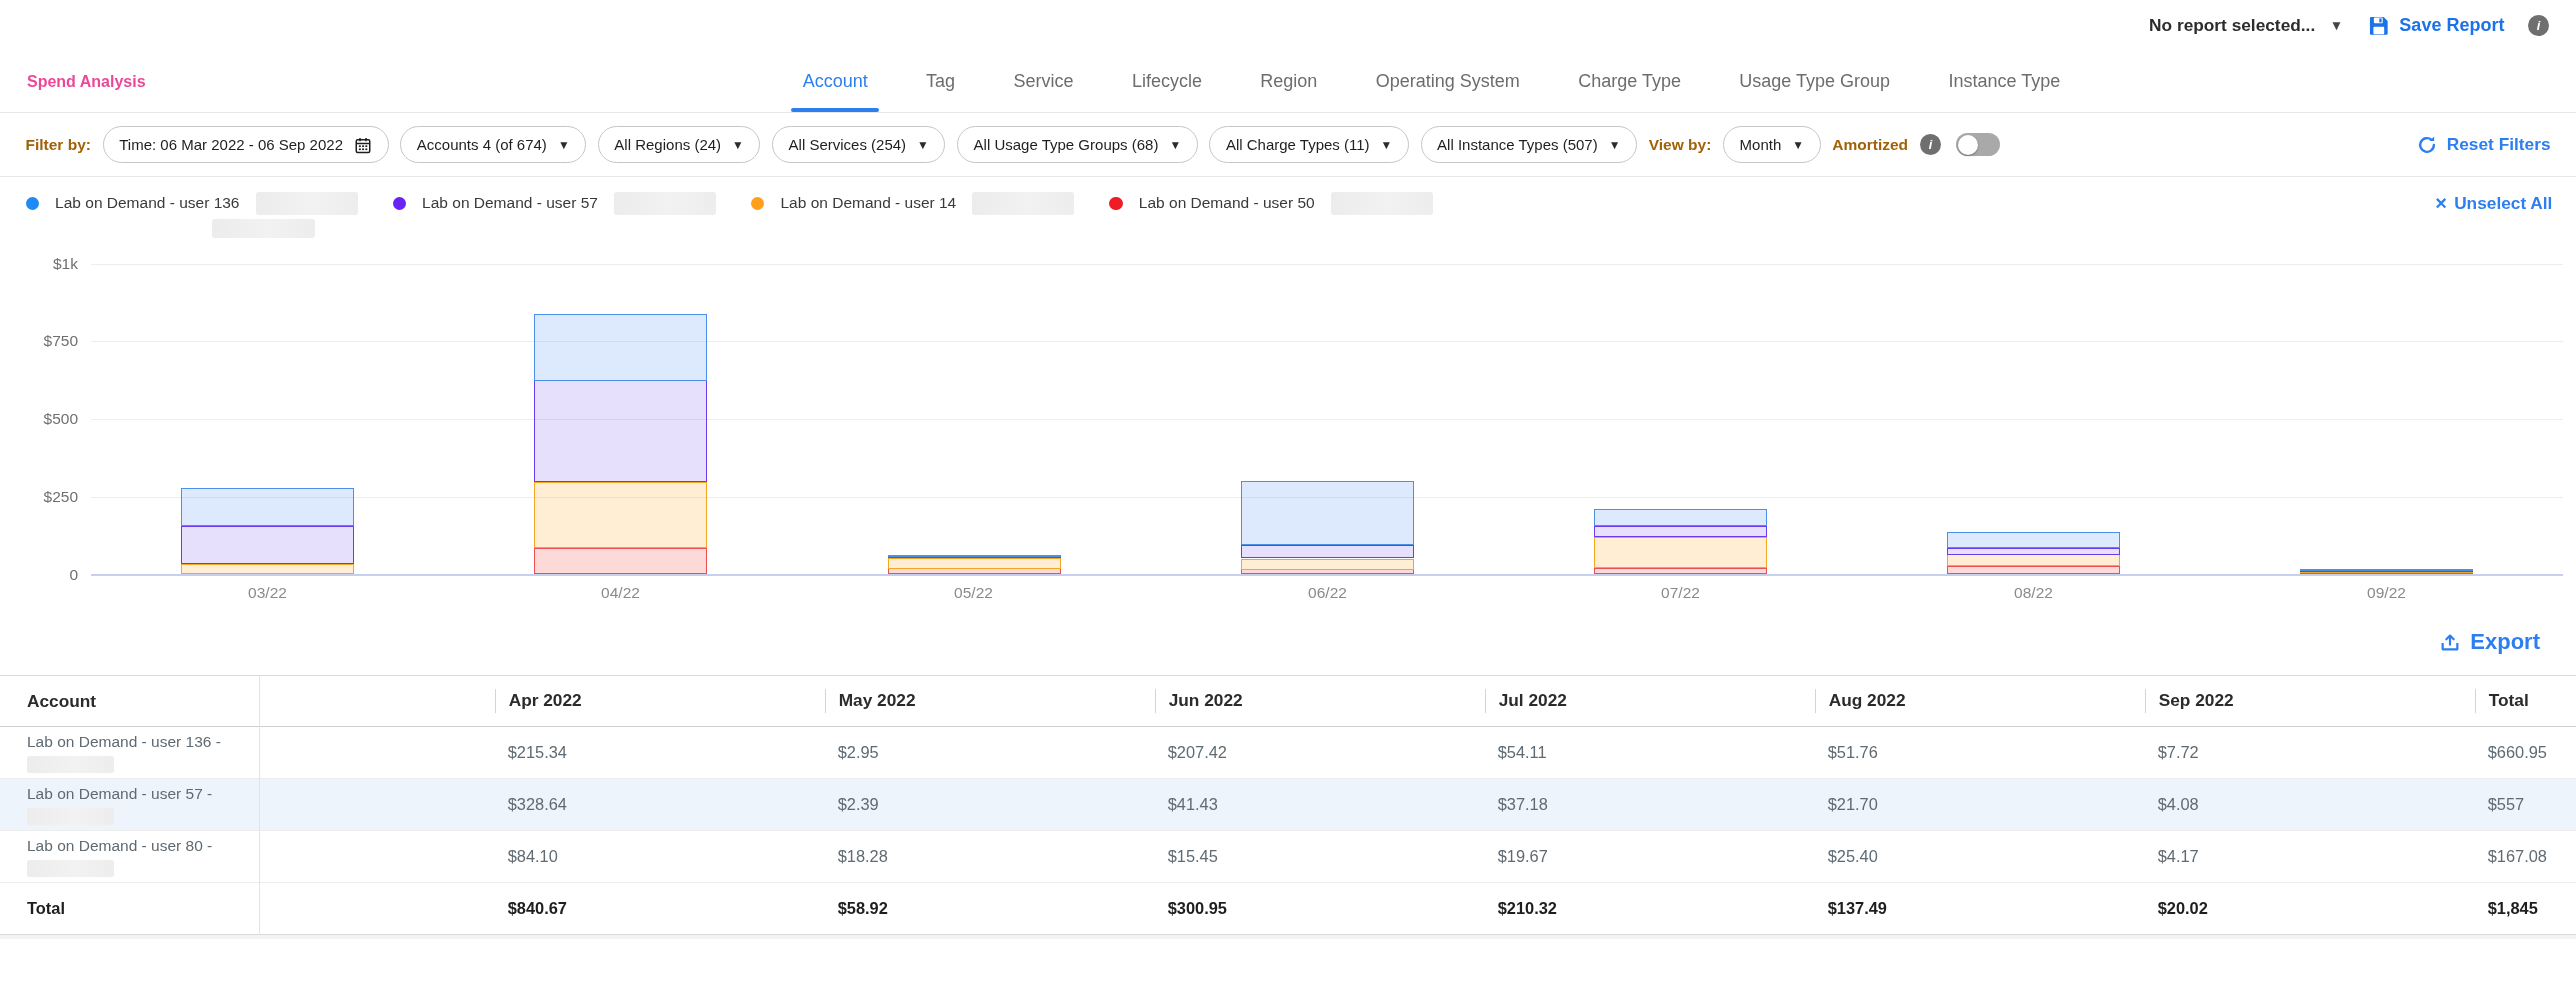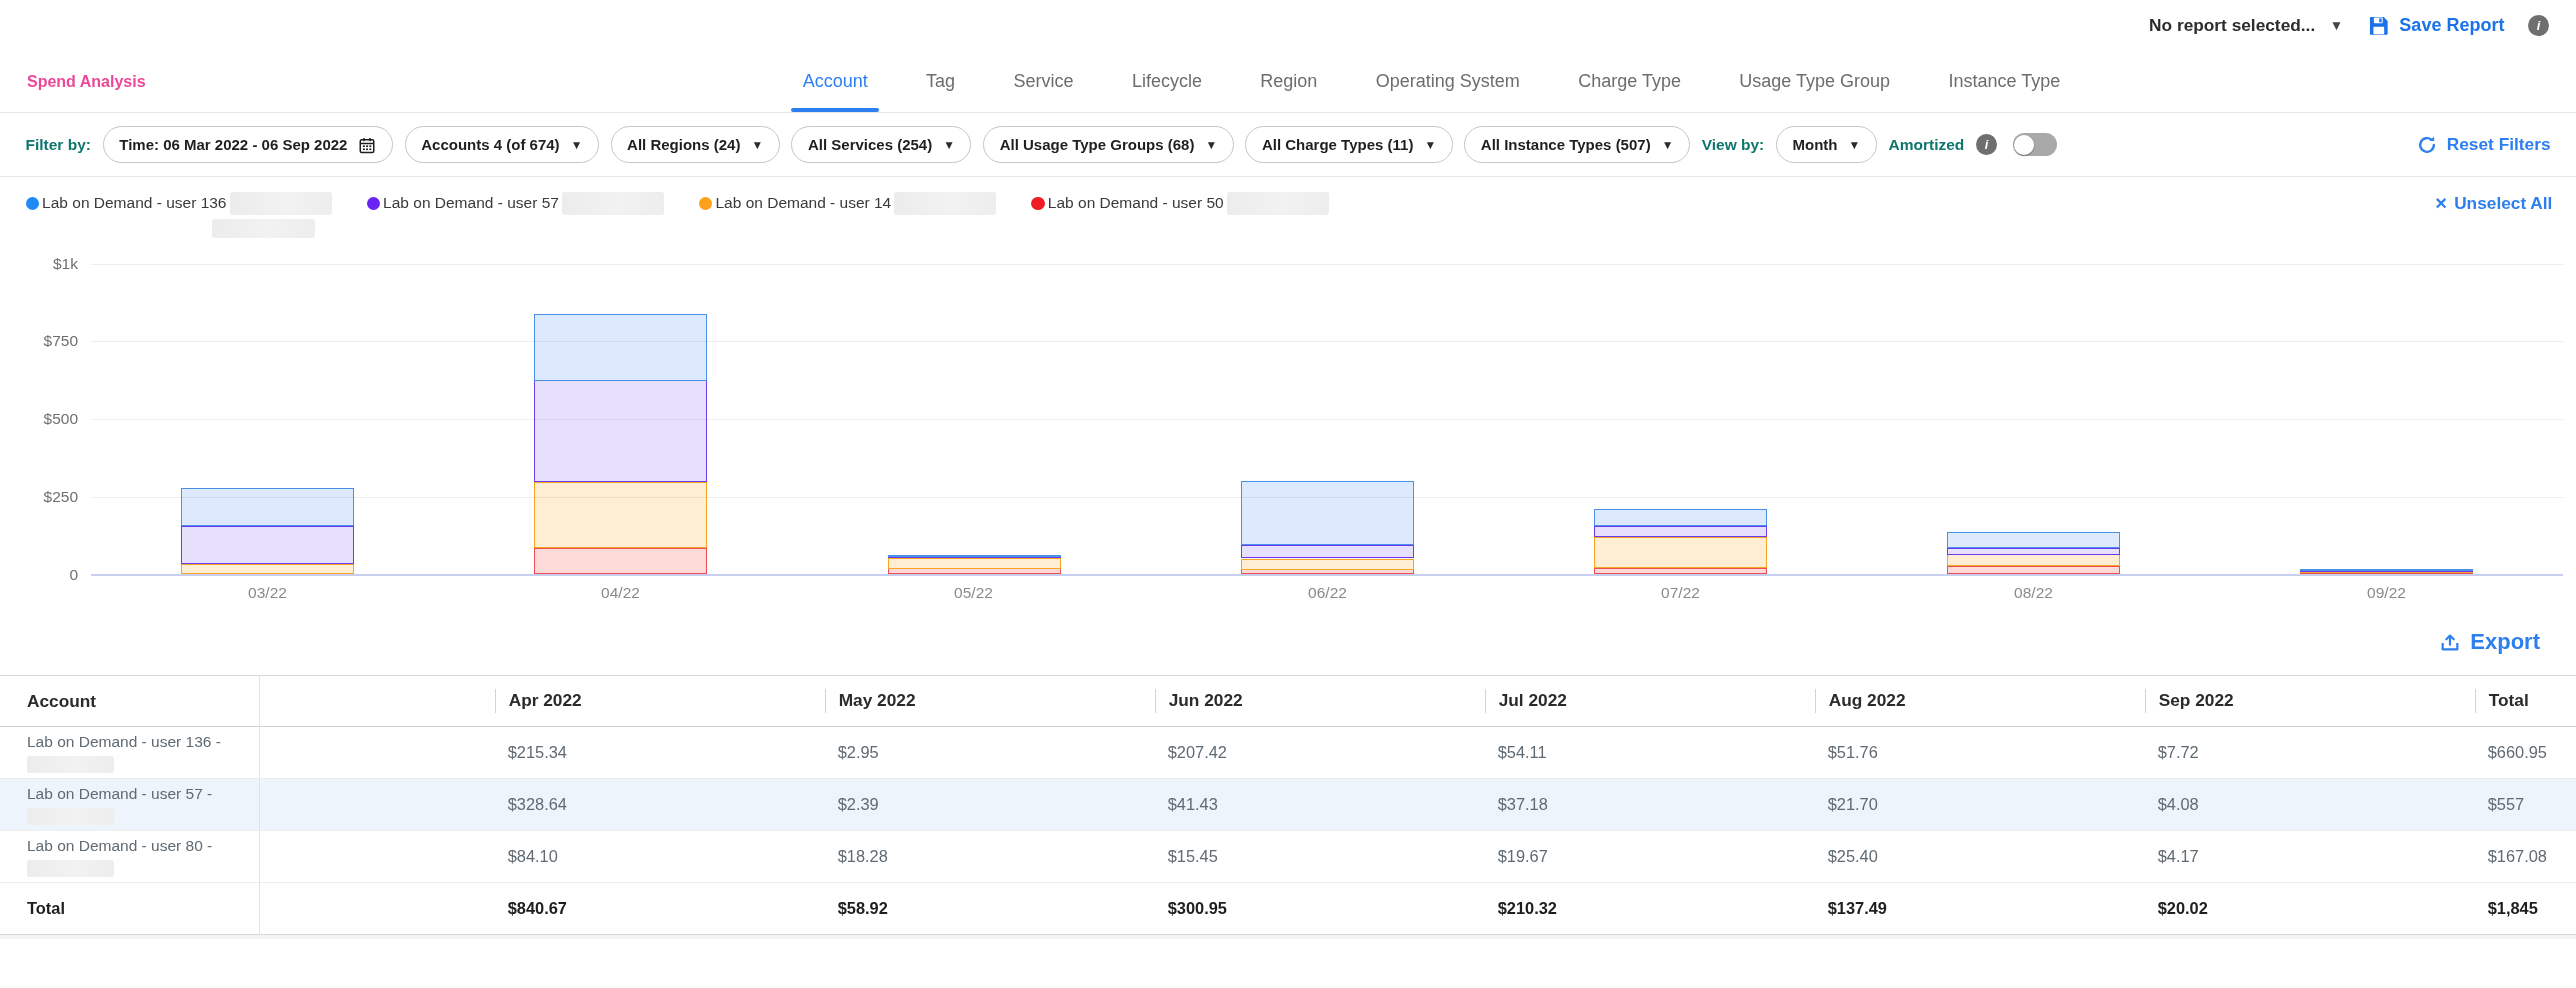--- a/index.html
+++ b/index.html
@@ -26,36 +26,36 @@
   .tabs { display: flex; margin-left: 800px; gap: 53px; }
   .tab { display: flex; align-items: center; font-size: 18px; color: #6d6d6d;
     position: relative; cursor: pointer; padding: 0 2.7px; white-space: nowrap; }
   .tab.active { color: #2d7ff0; }
   .tab.active::after { content: ""; position: absolute; left: -9px; right: -9px;
     bottom: 0; height: 4.5px; border-radius: 2.7px; background: #2d7ff0; }
 
   
   .filterbar { height: 64px; border-bottom: 0.9px solid #e7e7e7; display: flex;
     align-items: center; gap: 11.8px; padding: 0 25.5px; }
-  .fb-label { font-size: 15.5px; font-weight: 700; color: #0f766e; white-space: nowrap; }
+  .fb-label { font-size: 15.5px; font-weight: 700; color: #a16207; white-space: nowrap; }
   .pill { display: inline-flex; align-items: center; gap: 11px; height: 37px;
     padding: 0 15.5px; border: 0.9px solid #c6c6c6; border-radius: 19px; background: #fff;
-    font-size: 15px; font-weight: 700; color: #1f1f1f; white-space: nowrap; cursor: pointer; }
+    font-size: 15px; font-weight: 400; color: #1f1f1f; white-space: nowrap; cursor: pointer; }
   .pill .chev { font-size: 11.8px; color: #2b2b2b; }
   .toggle { width: 44px; height: 23.6px; border-radius: 11.8px; background: #a9a9a9;
     position: relative; margin-left: 3.6px; cursor: pointer; }
   .toggle .knob { position: absolute; left: 1.8px; top: 1.8px; width: 20px; height: 20px;
     border-radius: 50%; background: #fff; box-shadow: 0 0.9px 1.8px rgba(0,0,0,.35); }
   .reset { margin-left: auto; display: flex; align-items: center; gap: 9px;
     font-size: 17.3px; font-weight: 700; color: #2d7ff0; cursor: pointer; }
 
   
   .legendbar { position: relative; height: 67px; padding: 14.5px 0 0 25.5px;
     display: flex; align-items: flex-start; }
-  .legend-item { display: inline-flex; align-items: center; gap: 3px;
+  .legend-item { display: inline-flex; align-items: center; gap: 16px;
     margin-right: 35px; cursor: pointer; }
   .legend-dot { width: 13.6px; height: 13.6px; border-radius: 50%; flex: 0 0 auto; }
   .legend-label { font-size: 15.5px; color: #3a3a3a; white-space: nowrap; }
   .blurbox { background: linear-gradient(90deg,#ececec,#f2f2f2 55%,#ededed);
     border-radius: 2.7px; }
   .legend-item .blurbox { width: 102px; height: 23.6px; }
   .legend-blur-2 { position: absolute; left: 212px; top: 42px; width: 103px; height: 19px; }
   .unselect-all { position: absolute; right: 23.6px; top: 16.4px; display: flex;
     align-items: center; gap: 7.3px; font-size: 17.3px; font-weight: 700; color: #2d7ff0;
     cursor: pointer; }

